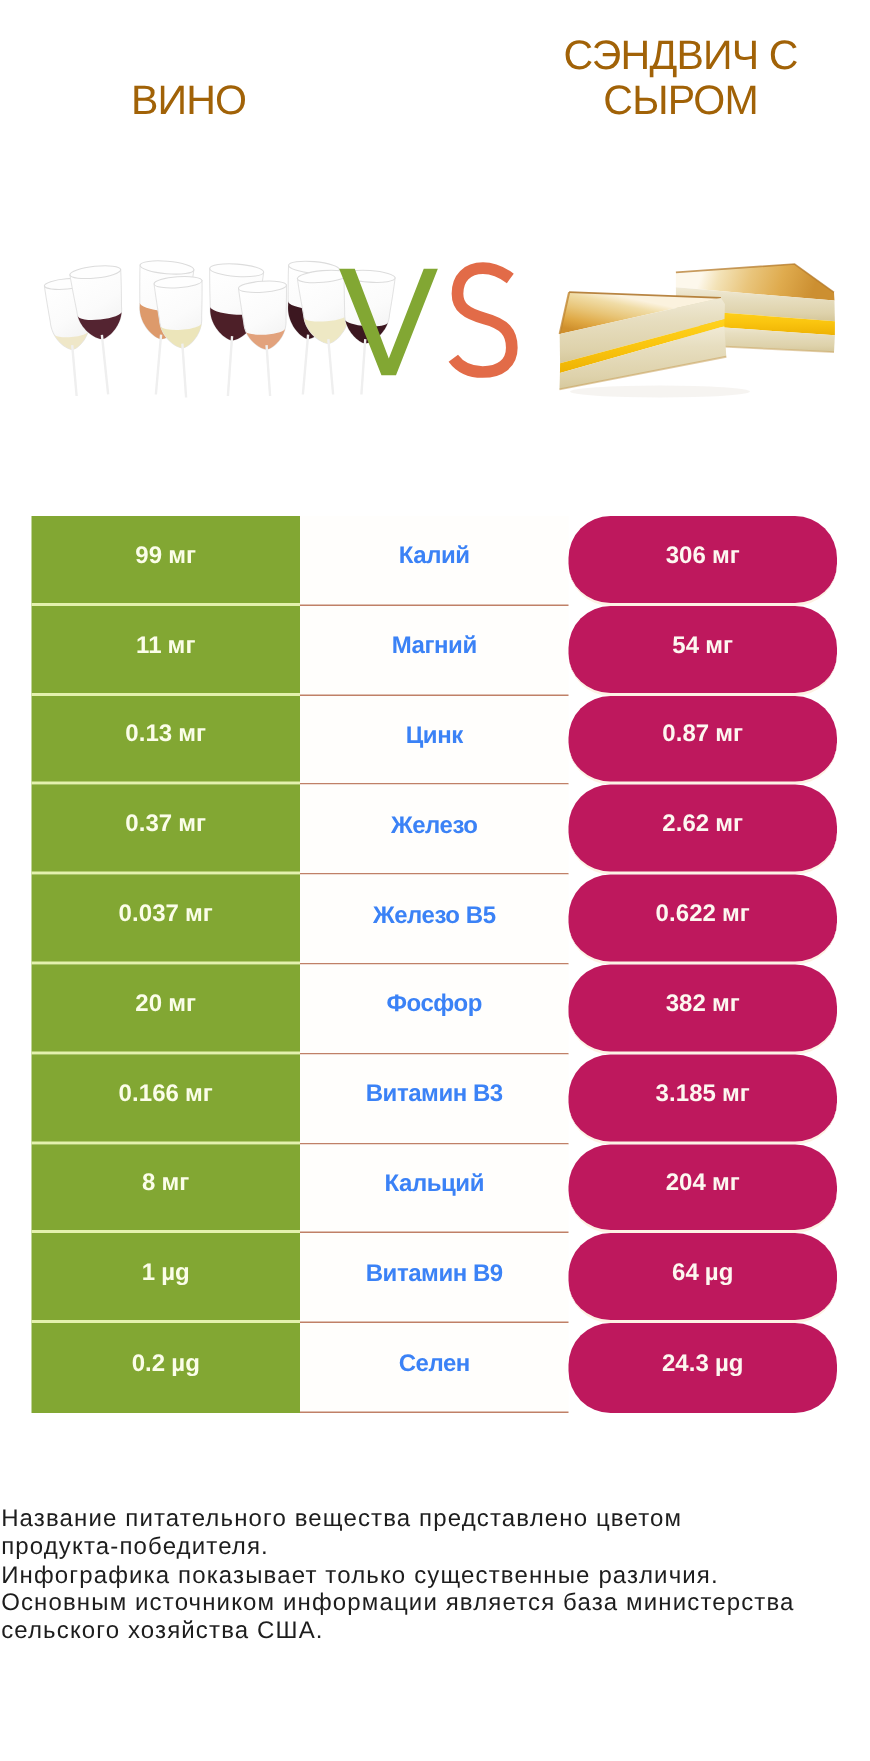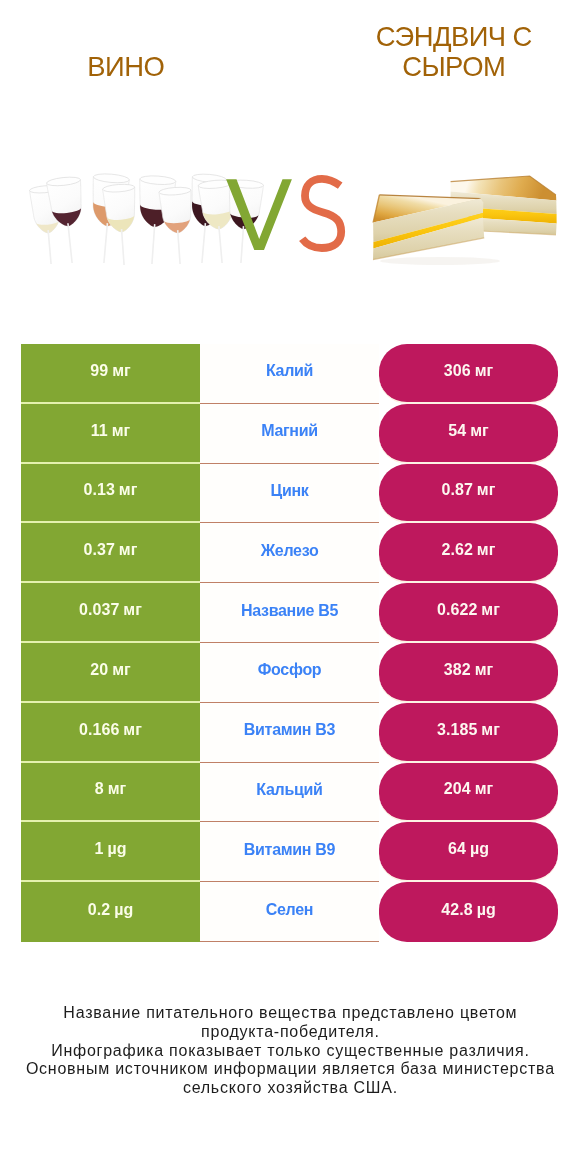--- a/index.html
+++ b/index.html
@@ -29,21 +29,21 @@
   .cell.orange{background:#be185d;color:#fdf7f0;border-bottom:2px solid #fdf2e4;border-radius:28px;}
   .row:last-child .cell.green {border-bottom:none;}
   .row:last-child .cell.orange{border-bottom:none;}
   .val{font-size:16px;font-weight:bold;letter-spacing:0.05px;white-space:nowrap;
        line-height:16px;position:relative;top:-2px;}
   .val .unit{font-size:16px;font-weight:bold;margin-left:4px;}
   .lbl{font-size:16px;font-weight:bold;letter-spacing:-0.3px;white-space:nowrap;
        line-height:16px;position:relative;top:-2px;}
 
   
-  .footer{position:absolute;left:0;top:1004px;width:580px;text-align:center;
+  .footer{position:absolute;left:0;top:1004px;width:580px;text-align:left;
           font-size:16px;line-height:18.8px;letter-spacing:0.76px;color:#1d1d1d;}
   .footer div{white-space:nowrap;text-indent:0.76px;}
 </style>
 </head>
 <body>
 
 <div class="page">
 
   <div>
     <div class="title left">
@@ -222,21 +222,21 @@
         </div>
         <div class="cell orange">
           <span class="val"><span>2.62</span><span class="unit">мг</span></span>
         </div>
       </div>
       <div class="row">
         <div class="cell green">
           <span class="val"><span>0.037</span><span class="unit">мг</span></span>
         </div>
         <div class="cell mid">
-          <span class="lbl">Название B5</span>
+          <span class="lbl">Железо B5</span>
         </div>
         <div class="cell orange">
           <span class="val"><span>0.622</span><span class="unit">мг</span></span>
         </div>
       </div>
       <div class="row">
         <div class="cell green">
           <span class="val"><span>20</span><span class="unit">мг</span></span>
         </div>
         <div class="cell mid">
@@ -280,21 +280,21 @@
         </div>
       </div>
       <div class="row">
         <div class="cell green">
           <span class="val"><span>0.2</span><span class="unit">µg</span></span>
         </div>
         <div class="cell mid">
           <span class="lbl">Селен</span>
         </div>
         <div class="cell orange">
-          <span class="val"><span>42.8</span><span class="unit">µg</span></span>
+          <span class="val"><span>24.3</span><span class="unit">µg</span></span>
         </div>
       </div>
     </div>
 
   <div class="footer">
       <div>Название питательного вещества представлено цветом</div>
       <div>продукта-победителя.</div>
       <div>Инфографика показывает только существенные различия.</div>
       <div>Основным источником информации является база министерства</div>
       <div>сельского хозяйства США.</div>

